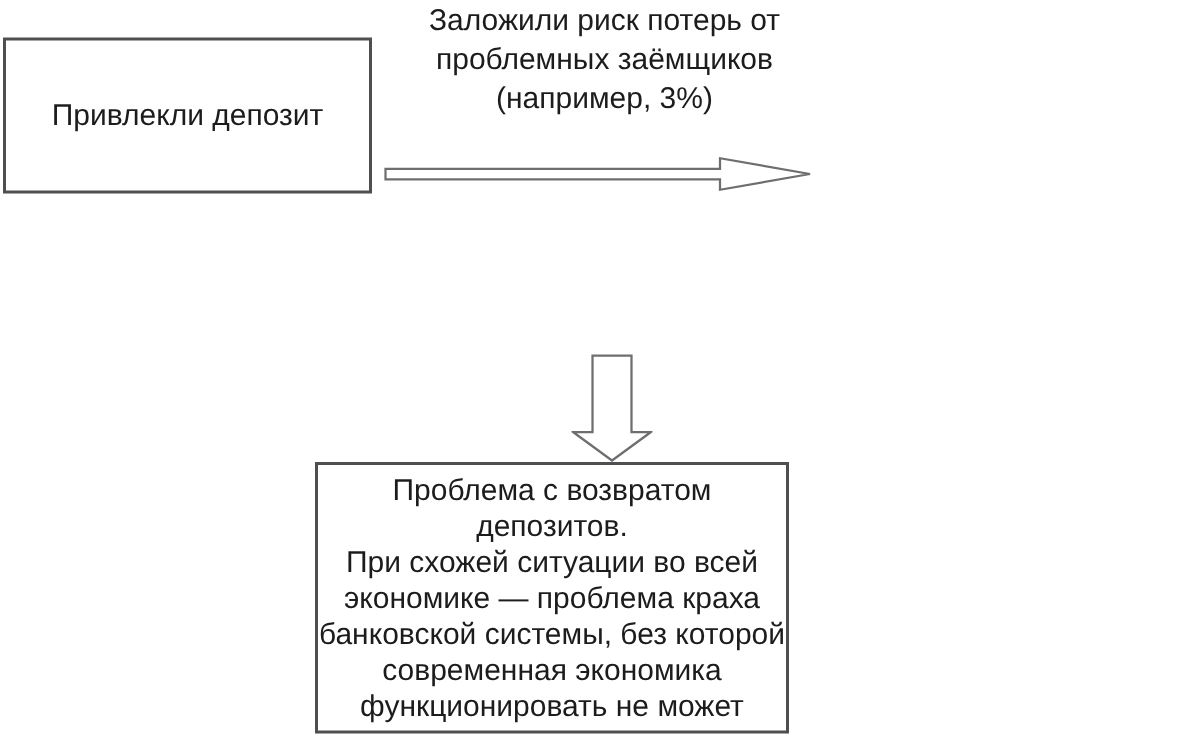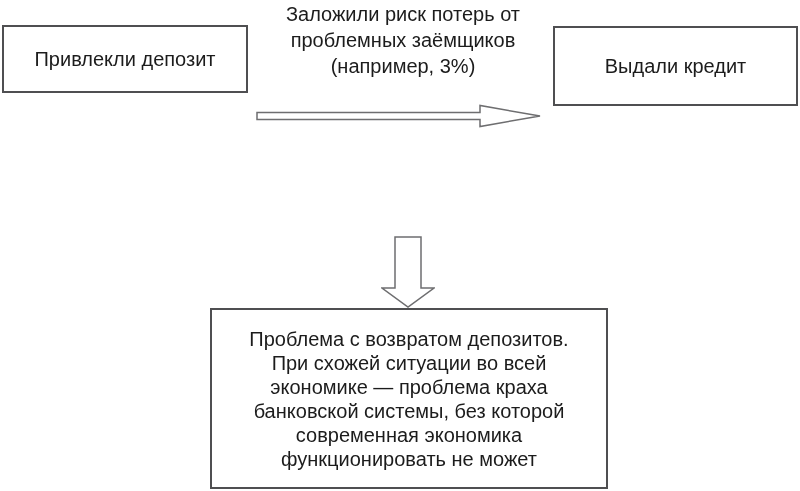--- a/index.html
+++ b/index.html
@@ -22,23 +22,23 @@
     background: #ffffff;
     border: 2px solid #4f4f51;
     display: flex;
     align-items: center;
     justify-content: center;
     text-align: center;
     font-size: 20px;
     line-height: 24px;
     white-space: pre-line;
   }
-  .box-deposit { left: 2px;   top: 25px;  width: 246px; height: 68px; }
+  .box-deposit { left: 2px;   top: 25px;  width: 246px; height: 104px; }
   .box-credit  { left: 553px; top: 26px;  width: 245px; height: 80px; }
-  .box-problem { left: 210px; top: 308px; width: 398px; height: 181px; text-align: center; }
+  .box-problem { left: 210px; top: 308px; width: 316px; height: 181px; text-align: center; }
   .annotation {
     position: absolute;
     text-align: center;
     font-size: 20px;
     line-height: 26px;
     white-space: pre-line;
   }
   .annotation-above { left: 203px; top: 1px;   width: 400px; text-align: center; }
   .annotation-below { left: 203px; top: 131px; width: 400px; line-height: 25px; }
   .arrow-h {
@@ -68,23 +68,20 @@
 <div class="canvas">
 
   <div class="box box-deposit">
     <span>Привлекли депозит</span>
   </div>
 
   <div class="annotation annotation-above">Заложили риск потерь от
 проблемных заёмщиков
 (например, 3%)</div>
 
-  <div class="box box-credit">
-    <span>Выдали кредит</span>
-  </div>
 
   <svg class="arrow-h" viewBox="0 0 286 24" xmlns="http://www.w3.org/2000/svg">
     <polygon class="arrow-shape" points="1,8.5 224,8.5 224,1.5 284,12 224,22.5 224,15.5 1,15.5"></polygon>
   </svg>
 
 
   <svg class="arrow-v" viewBox="0 0 54 72" xmlns="http://www.w3.org/2000/svg">
     <polygon class="arrow-shape" points="14,1 40,1 40,52 53,52 27,71 1,52 14,52"></polygon>
   </svg>
 

